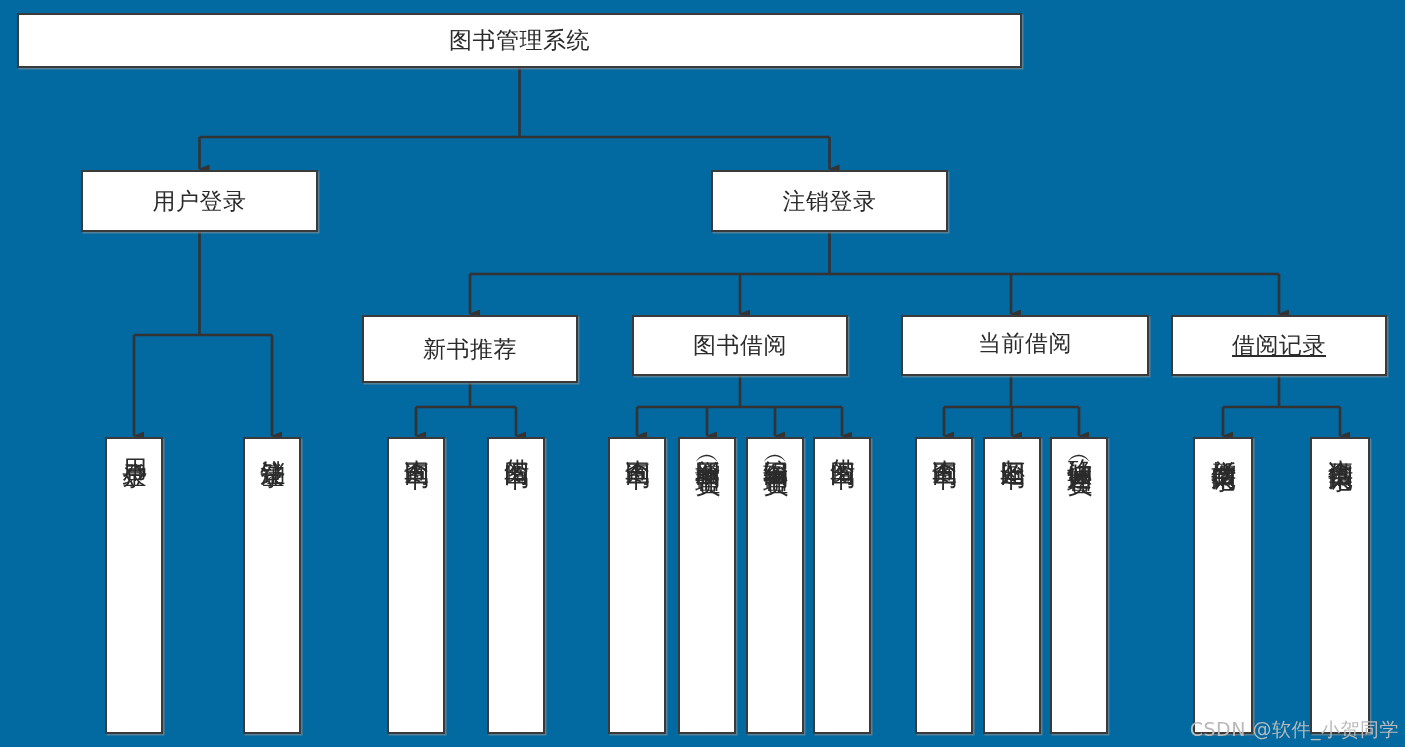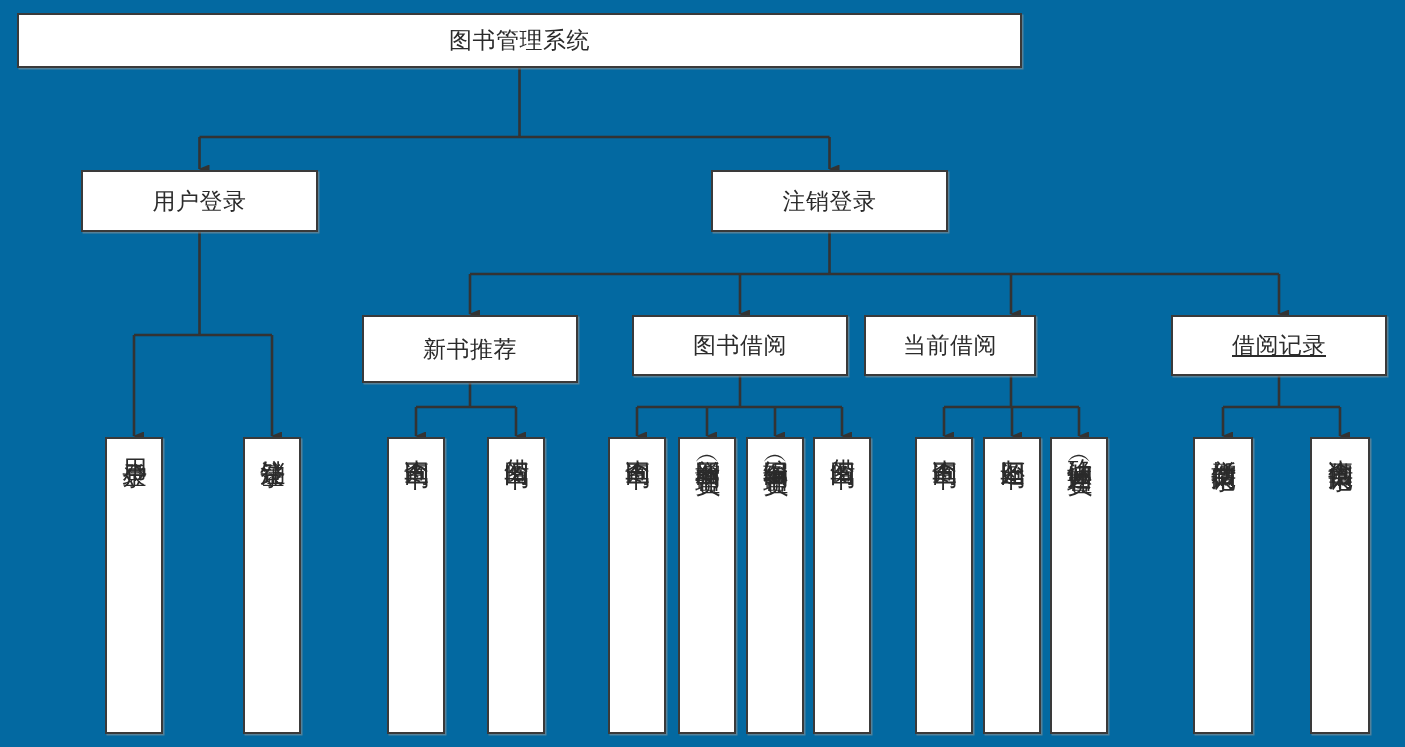--- a/index.html
+++ b/index.html
@@ -125,21 +125,21 @@
       </div>
       <div class="node horizontal" style="left: 711px; top: 170px; width: 237px; height: 62px;">
         <span class="label">注销登录</span>
       </div>
       <div class="node horizontal" style="left: 362px; top: 315px; width: 216px; height: 68px;">
         <span class="label">新书推荐</span>
       </div>
       <div class="node horizontal" style="left: 632px; top: 315px; width: 216px; height: 61px;">
         <span class="label">图书借阅</span>
       </div>
-      <div class="node horizontal" style="left: 864px; top: 315px; width: 172px; height: 61px;">
+      <div class="node horizontal" style="left: 901px; top: 315px; width: 248px; height: 61px; font-family: Liberation Mono, monospace;">
         <span class="label">当前借阅</span>
       </div>
       <div class="node horizontal" style="left: 1171px; top: 315px; width: 216px; height: 61px; text-decoration: underline;">
         <span class="label">借阅记录</span>
       </div>
       <div class="node vertical pad-top" style="left: 105px; top: 437px; width: 58px; height: 297px;">
         <span class="label">用户登录</span>
       </div>
       <div class="node vertical pad-top" style="left: 243px; top: 437px; width: 58px; height: 297px;">
         <span class="label">注销登录</span>
@@ -171,13 +171,14 @@
       <div class="node vertical pad-top" style="left: 1050px; top: 437px; width: 58px; height: 297px;">
         <span class="label">确认归还（管理员）</span>
       </div>
       <div class="node vertical pad-top" style="left: 1193px; top: 437px; width: 60px; height: 297px;">
         <span class="label">新增借阅记录</span>
       </div>
       <div class="node vertical pad-top" style="left: 1310px; top: 437px; width: 60px; height: 297px;">
         <span class="label">查询借阅记录</span>
       </div>
     </div>
+  <div class="watermark">CSDN @软件_小贺同学</div>
 </div>
 
 </body></html>

